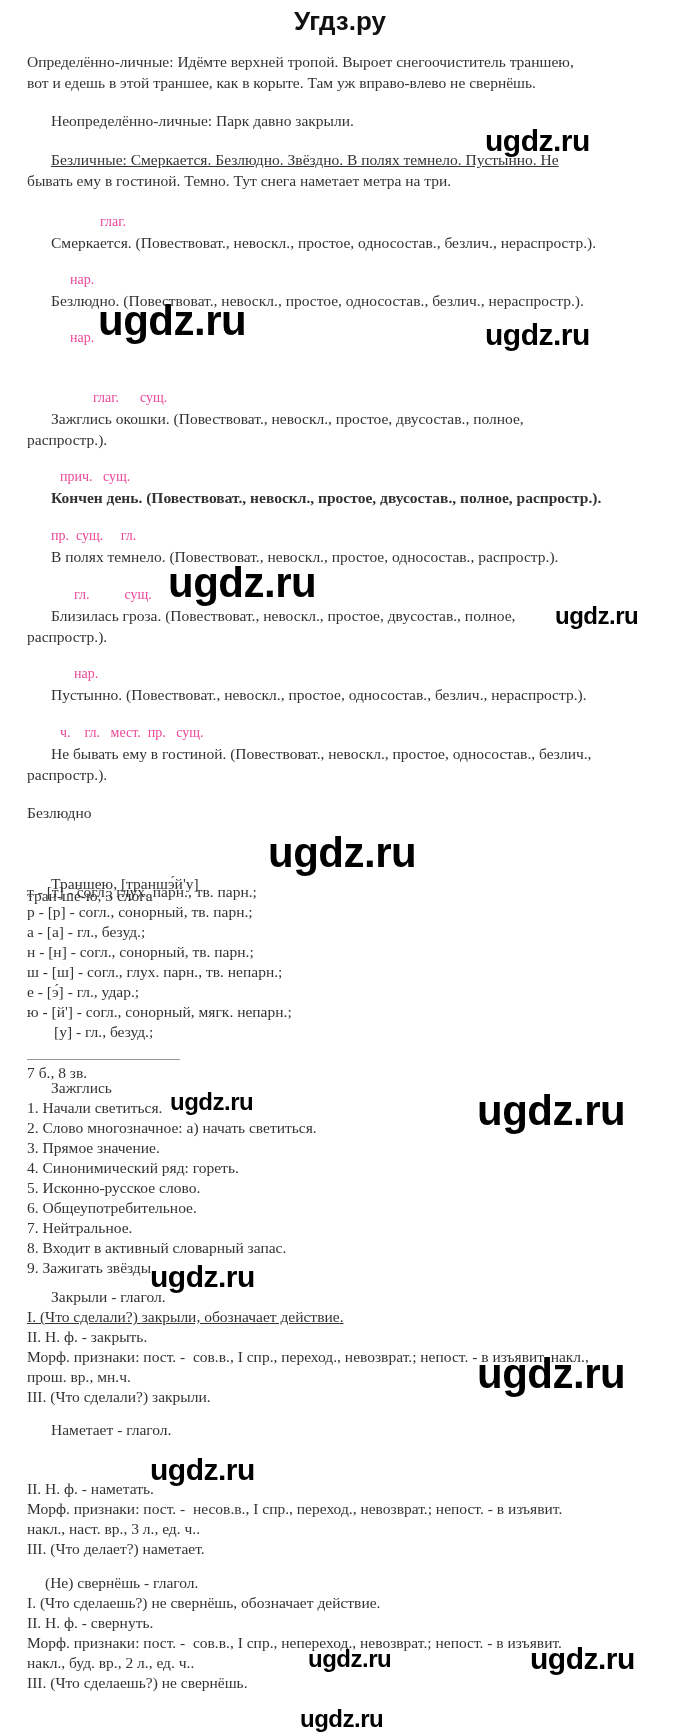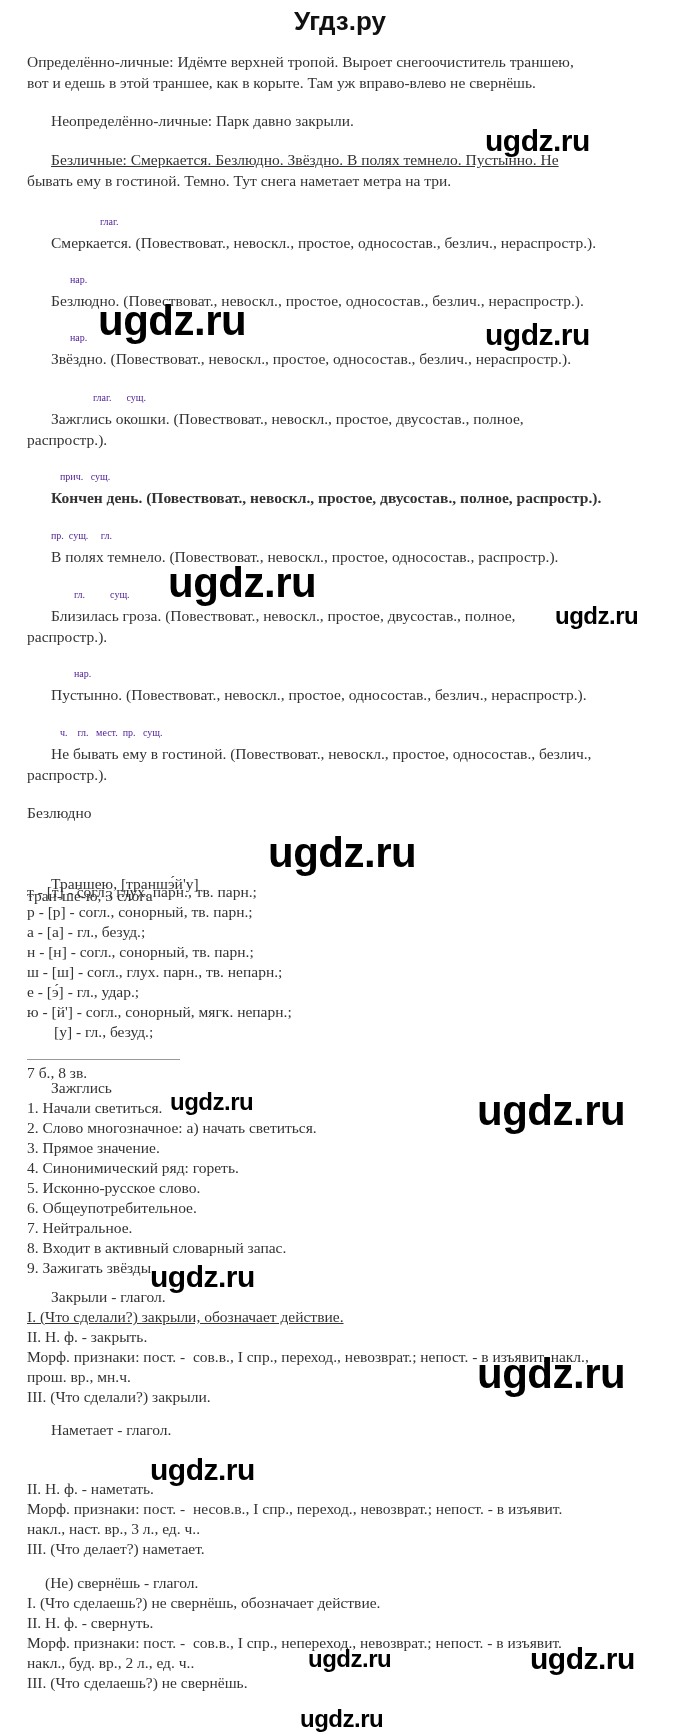--- a/index.html
+++ b/index.html
@@ -8,21 +8,21 @@
   .title {
     position: absolute; left: 0; top: 6px; width: 680px; text-align: center;
     font-family: "Liberation Sans", "DejaVu Sans", sans-serif;
     font-weight: bold; font-size: 26px; color: #111111; letter-spacing: 0px;
   }
   .ln {
     position: absolute; white-space: nowrap;
     font-family: "Liberation Serif", "DejaVu Serif", serif;
     font-size: 15.5px; line-height: 19px; color: #333333;
   }
-  .small { font-size: 10px; color: #4c1d95; }
+  .small { font-size: 14px; color: #ec4899; }
   .wm {
     position: absolute; white-space: nowrap;
     font-family: "Liberation Sans", "DejaVu Sans", sans-serif;
     font-weight: bold; color: #000000; letter-spacing: -0.5px;
   }
   .wm.big { font-size: 42px; line-height: 42px; }
   .wm.mid { font-size: 30px; line-height: 30px; }
   .wm.sm { font-size: 24px; line-height: 24px; }
   .rule { position: absolute; left: 27px; top: 1059px; width: 153px; height: 1px; background: #999999; }
 </style>
@@ -39,21 +39,20 @@
   <div class="ln" style="left:51px;top:150px;text-decoration:underline;">Безличные: Смеркается. Безлюдно. Звёздно. В полях темнело. Пустынно. Не</div>
   <div class="ln" style="left:27px;top:171px;">бывать ему в гостиной. Темно. Тут снега наметает метра на три.</div>
 
   <div class="ln small" style="left:100px;top:212px;">глаг.</div>
   <div class="ln" style="left:51px;top:233px;">Смеркается. (Повествоват., невоскл., простое, односостав., безлич., нераспростр.).</div>
 
   <div class="ln small" style="left:70px;top:270px;">нар.</div>
   <div class="ln" style="left:51px;top:291px;">Безлюдно. (Повествоват., невоскл., простое, односостав., безлич., нераспростр.).</div>
 
   <div class="ln small" style="left:70px;top:328px;">нар.</div>
-  <div class="ln" style="left:51px;top:349px;">Звёздно. (Повествоват., невоскл., простое, односостав., безлич., нераспростр.).</div>
 
   <div class="ln small" style="left:93px;top:388px;white-space:pre;">глаг.      сущ.</div>
   <div class="ln" style="left:51px;top:409px;">Зажглись окошки. (Повествоват., невоскл., простое, двусостав., полное,</div>
   <div class="ln" style="left:27px;top:430px;">распростр.).</div>
 
   <div class="ln small" style="left:60px;top:467px;white-space:pre;">прич.   сущ.</div>
   <div class="ln" style="left:51px;top:488px;font-weight:bold;">Кончен день. (Повествоват., невоскл., простое, двусостав., полное, распростр.).</div>
 
   <div class="ln small" style="left:51px;top:526px;white-space:pre;">пр.  сущ.     гл.</div>
   <div class="ln" style="left:51px;top:547px;">В полях темнело. (Повествоват., невоскл., простое, односостав., распростр.).</div>

